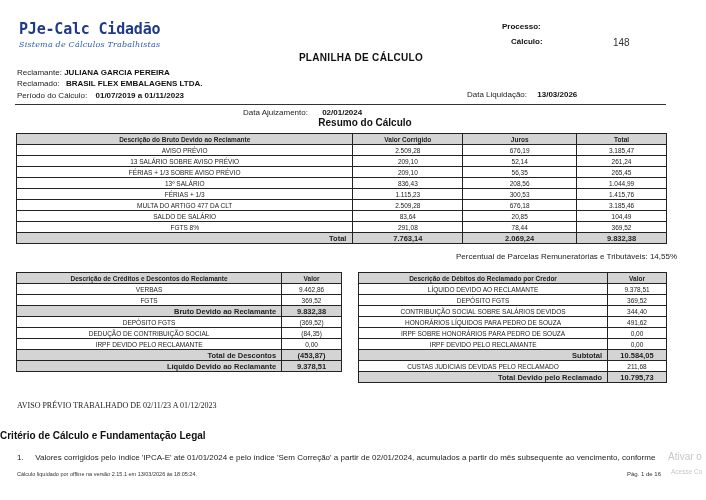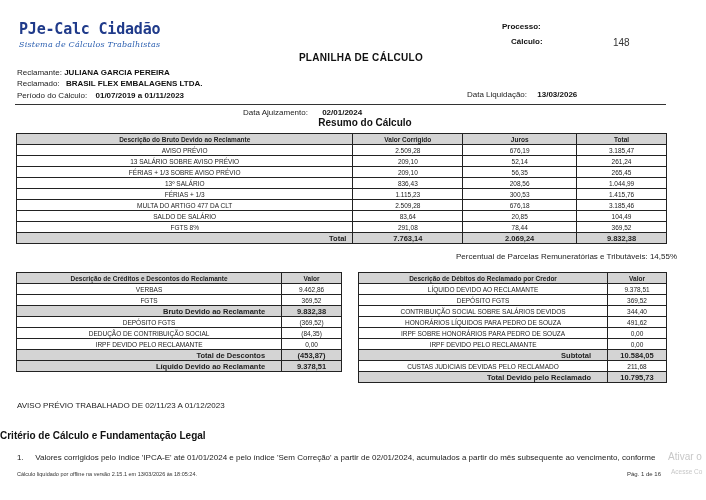--- a/index.html
+++ b/index.html
@@ -19,25 +19,25 @@
   .info { position: absolute; font-size: 8px; color: #222; white-space: nowrap; }
   .info b { font-weight: bold; color: #111; }
   .rule { position: absolute; left: 15px; top: 104px; width: 651px; border-top: 1px solid #333; }
 
   .section-title { position: absolute; left: 0; width: 706px; text-align: center; font-size: 10px; font-weight: bold; }
 
   table { border-collapse: collapse; position: absolute; font-size: 6.5px; }
   td, th { border: 1px solid #222; height: 11px; padding: 0 3px; text-align: center; font-weight: normal; color: #222; }
   th { background: #d4d4d4; font-weight: bold; }
   tr.sum td { background: #d4d4d4; font-weight: bold; font-size: 7.5px; }
-  td.right { text-align: right; padding-right: 16px; }
+  td.right { text-align: right; padding-right: 5px; }
 
   .percent { position: absolute; top: 252px; left: 456px; font-size: 8px; color: #222; }
 
-  .aviso { position: absolute; top: 401px; left: 17px; font-size: 8px; color: #222; }
+  .aviso { position: absolute; top: 401px; left: 17px; font-size: 8px; color: #222; font-family: Liberation Serif, serif; }
   .crit-title { position: absolute; top: 430px; left: 0; width: 706px; text-align: left; font-size: 10px; font-weight: bold; }
   .crit-item { position: absolute; top: 453px; left: 17px; font-size: 8px; color: #222; white-space: nowrap; }
   .crit-item .num { display: inline-block; width: 16px; }
   .footer-left { position: absolute; top: 471px; left: 17px; font-size: 5.5px; color: #333; }
   .footer-right { position: absolute; top: 471px; left: 627px; font-size: 6px; color: #333; }
   .watermark1 { position: absolute; top: 451px; left: 668px; font-size: 10px; color: #c8c8c8; }
   .watermark2 { position: absolute; top: 468px; left: 671px; font-size: 6.5px; color: #c8c8c8; }
 </style>
 </head>
 <body>

